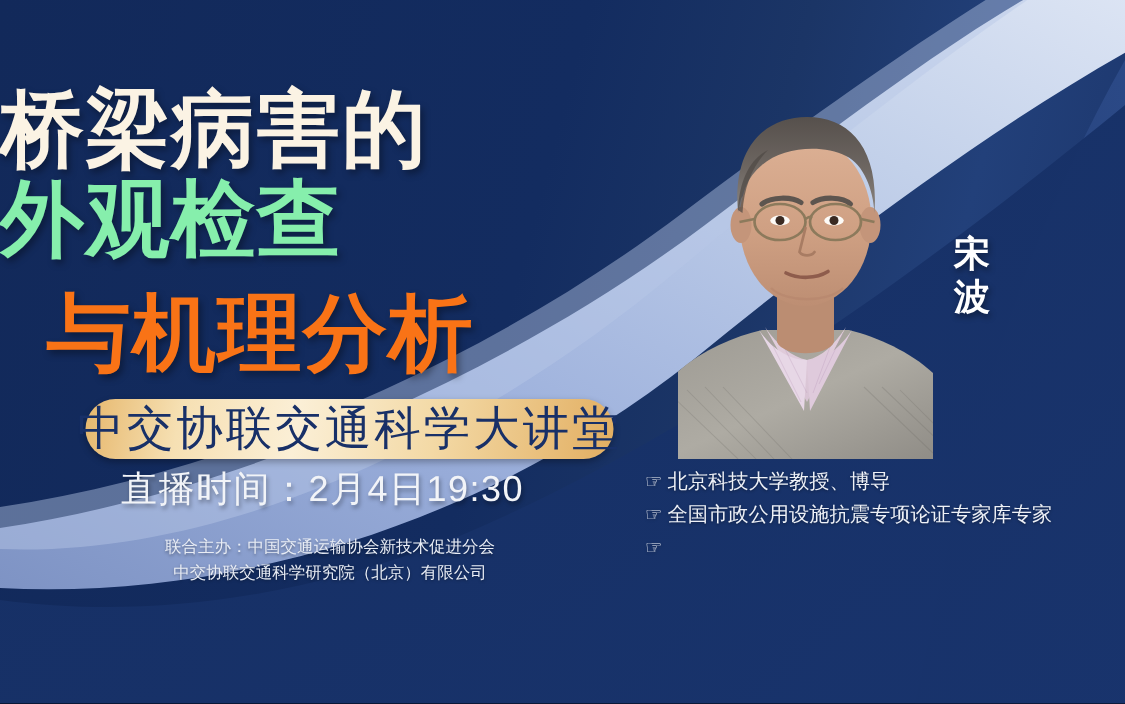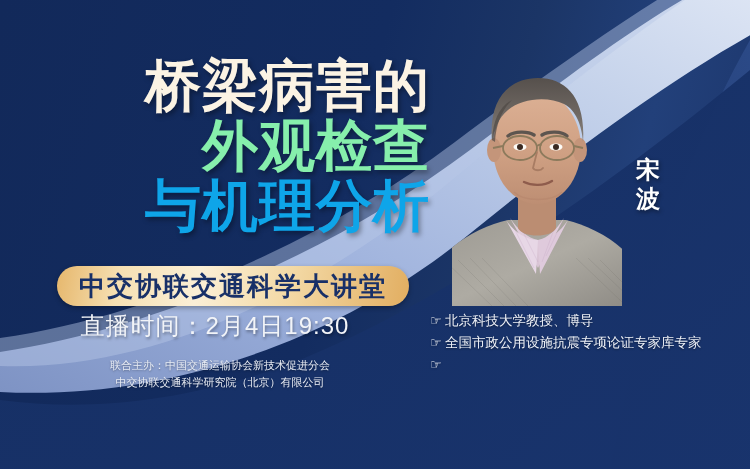--- a/index.html
+++ b/index.html
@@ -23,45 +23,45 @@
   
   .portrait{
     position:absolute;
     left:452px;top:62px;width:170px;height:244px;
     overflow:hidden;
   }
   .p-svg{display:block;}
   
   .title-block{
     position:absolute;left:0;top:58px;width:430px;
-    text-align:right;
+    text-align:left;
     line-height:1.00;
   }
   .t-line{
     font-size:56px;
     font-weight:bold;
     letter-spacing:1px;
     margin:0;
     padding:0;
     white-space:nowrap;
   }
   .t-line.l1{color:#fbf3e4;text-shadow:2px 3px 5px rgba(0,0,0,.35);}
   .t-line.l2{color:#86efac;text-shadow:2px 3px 5px rgba(0,0,0,.35);margin-top:4px;}
-  .t-line.l3{color:#0ea5e9;text-shadow:2px 3px 5px rgba(0,0,0,.35);margin-top:4px;}
+  .t-line.l3{color:#f97316;text-shadow:2px 3px 5px rgba(0,0,0,.35);margin-top:20px;padding-left:31px;}
   
   .pill{
     position:absolute;left:57px;top:266px;
     width:352px;height:40px;
     border-radius:21px;
     background:linear-gradient(100deg,#e6b76c 0%,#f6e0b3 18%,#fbefd6 40%,#f3d9a5 66%,#e2ae61 100%);
     box-shadow:0 2px 5px rgba(0,0,0,.30);
     display:flex;align-items:center;justify-content:center;
   }
   .pill-text{
-    font-size:26px;font-weight:bold;color:#183068;letter-spacing:2px;white-space:nowrap;
+    font-size:31px;font-weight:normal;color:#183068;letter-spacing:2px;white-space:nowrap;
   }
   
   .bc-time{
     position:absolute;left:0;top:310px;width:430px;
     text-align:center;
     font-size:24px;font-weight:normal;color:#f2f4f8;letter-spacing:1px;
     text-shadow:1px 2px 3px rgba(0,0,0,.35);
     white-space:nowrap;
   }
   

